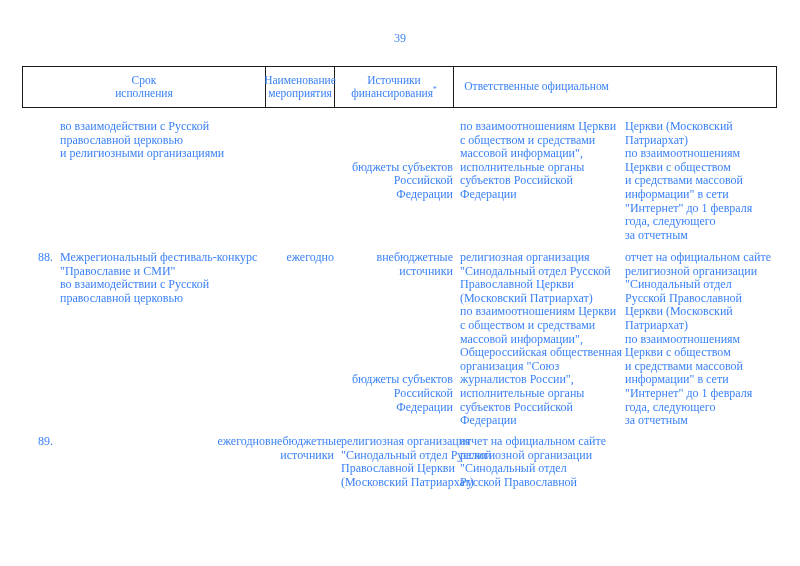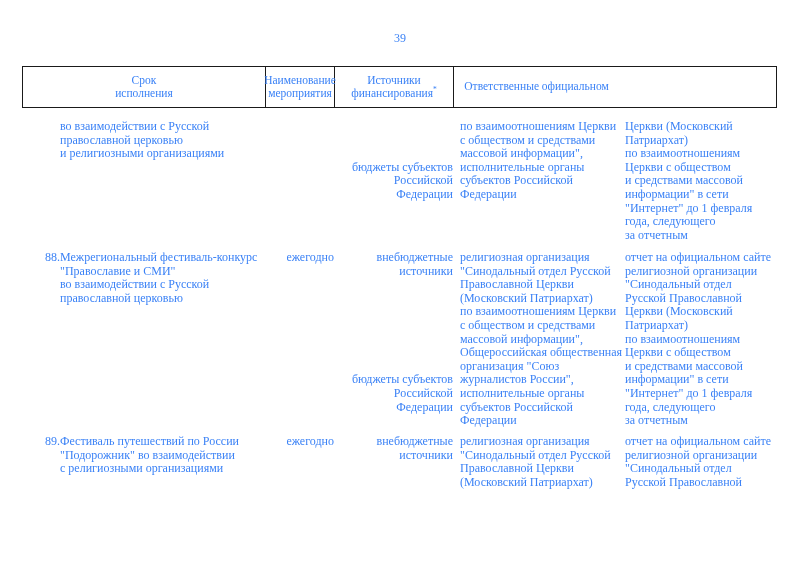--- a/index.html
+++ b/index.html
@@ -54,21 +54,21 @@
   .trow {
     position: absolute;
     left: 22px;
     width: 755px;
     display: grid;
     grid-template-columns: 38px 205px 69px 119px 165px 159px;
     font-size: 12px;
     line-height: 13.6px;
   }
   .cell { white-space: pre; }
-  .cell.num { padding-left: 16px; text-align: right; }
+  .cell.num { padding-left: 16px; }
   .cell.name { text-align: left; }
   .cell.term, .cell.funding { text-align: right; }
   .cell.executors, .cell.documents { padding-left: 7px; text-align: left; }
   .trow-1 { top: 120px; }
   .trow-2 { top: 251px; }
   .trow-3 { top: 435px; }
 </style>
 </head>
 <body>
 
@@ -164,23 +164,20 @@
 Церкви с обществом
 и средствами массовой
 информации" в сети
 "Интернет" до 1 февраля
 года, следующего
 за отчетным</div>
   </div>
 
   <div class="trow trow-3">
     <div class="cell num">89.</div>
-    <div class="cell name">Фестиваль путешествий по России
-"Подорожник" во взаимодействии
-с религиозными организациями</div>
     <div class="cell term">ежегодно</div>
     <div class="cell funding">внебюджетные
 источники</div>
     <div class="cell executors">религиозная организация
 "Синодальный отдел Русской
 Православной Церкви
 (Московский Патриархат)</div>
     <div class="cell documents">отчет на официальном сайте
 религиозной организации
 "Синодальный отдел

